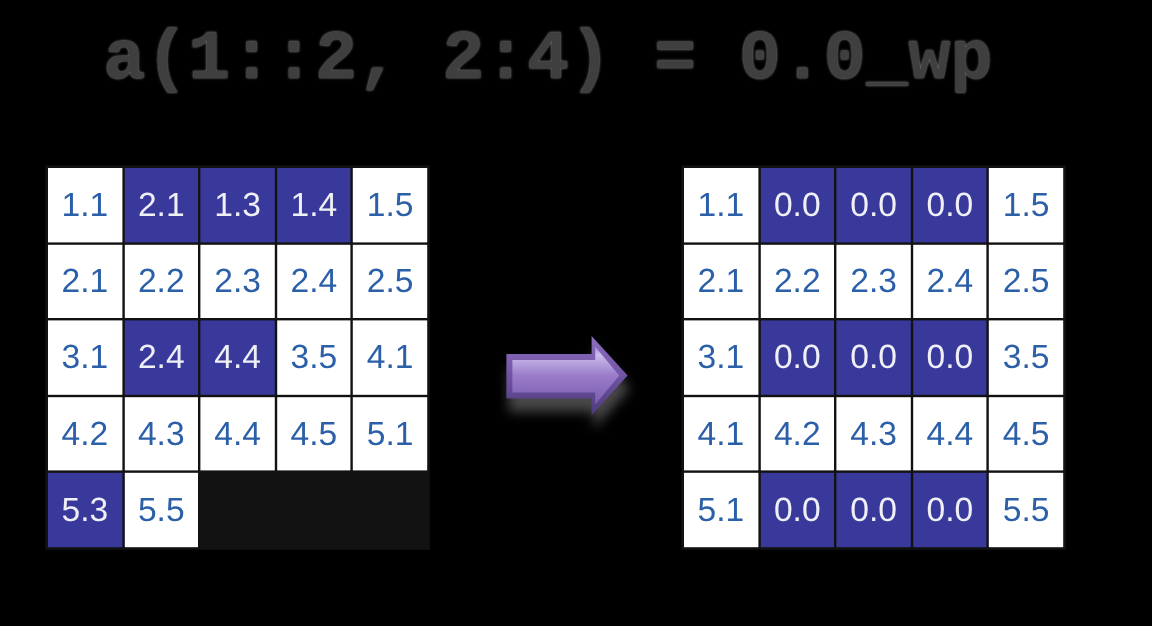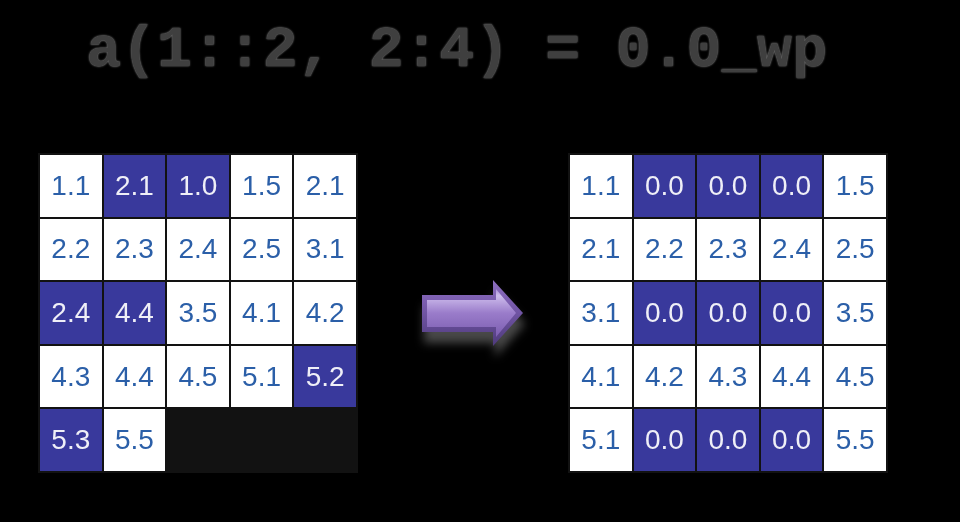--- a/index.html
+++ b/index.html
@@ -29,21 +29,21 @@
     letter-spacing: 0.5px;
     line-height: 1.2;
     color: var(--title-text, #3f3f3f);
     text-shadow: 0 0 2px var(--title-glow, #9a9a9a);
     white-space: pre;
   }
 
   
   .matrix {
     position: absolute;
-    top: 153px;
+    top: 138px;
     display: grid;
     grid-template-columns: repeat(5, 61.6px);
     grid-auto-rows: 61.6px;
     gap: 2px;
     background: var(--grid-line, #121212);
     border: 2px solid var(--grid-line, #121212);
   }
   .matrix.before { left: 38px; }
   .matrix.after  { left: 568px; }
 
@@ -79,38 +79,38 @@
   .stop-face-3 { stop-color: var(--arrow-face-dark, #7b5db0); }
 </style>
 </head>
 <body>
 
 <div class="page-title">a(1::2, 2:4) = 0.0_wp</div>
 
 <div class="matrix before">
     <div class="matrix-cell">1.1</div>
     <div class="matrix-cell hl">2.1</div>
-    <div class="matrix-cell hl">1.0</div>
+    <div class="matrix-cell hl">1.3</div>
+    <div class="matrix-cell hl">1.4</div>
     <div class="matrix-cell">1.5</div>
     <div class="matrix-cell">2.1</div>
     <div class="matrix-cell">2.2</div>
     <div class="matrix-cell">2.3</div>
     <div class="matrix-cell">2.4</div>
     <div class="matrix-cell">2.5</div>
     <div class="matrix-cell">3.1</div>
     <div class="matrix-cell hl">2.4</div>
     <div class="matrix-cell hl">4.4</div>
     <div class="matrix-cell">3.5</div>
     <div class="matrix-cell">4.1</div>
     <div class="matrix-cell">4.2</div>
     <div class="matrix-cell">4.3</div>
     <div class="matrix-cell">4.4</div>
     <div class="matrix-cell">4.5</div>
     <div class="matrix-cell">5.1</div>
-    <div class="matrix-cell hl">5.2</div>
     <div class="matrix-cell hl">5.3</div>
     <div class="matrix-cell">5.5</div>
   </div>
 
 <div class="arrow-wrap">
   <svg width="120" height="90" viewBox="0 0 120 90" aria-hidden="true">
     <defs>
       <linearGradient id="gOuter" x1="0" y1="0" x2="0" y2="1">
         <stop offset="0" class="stop-edge-0"></stop>
         <stop offset="0.35" class="stop-edge-1"></stop>

